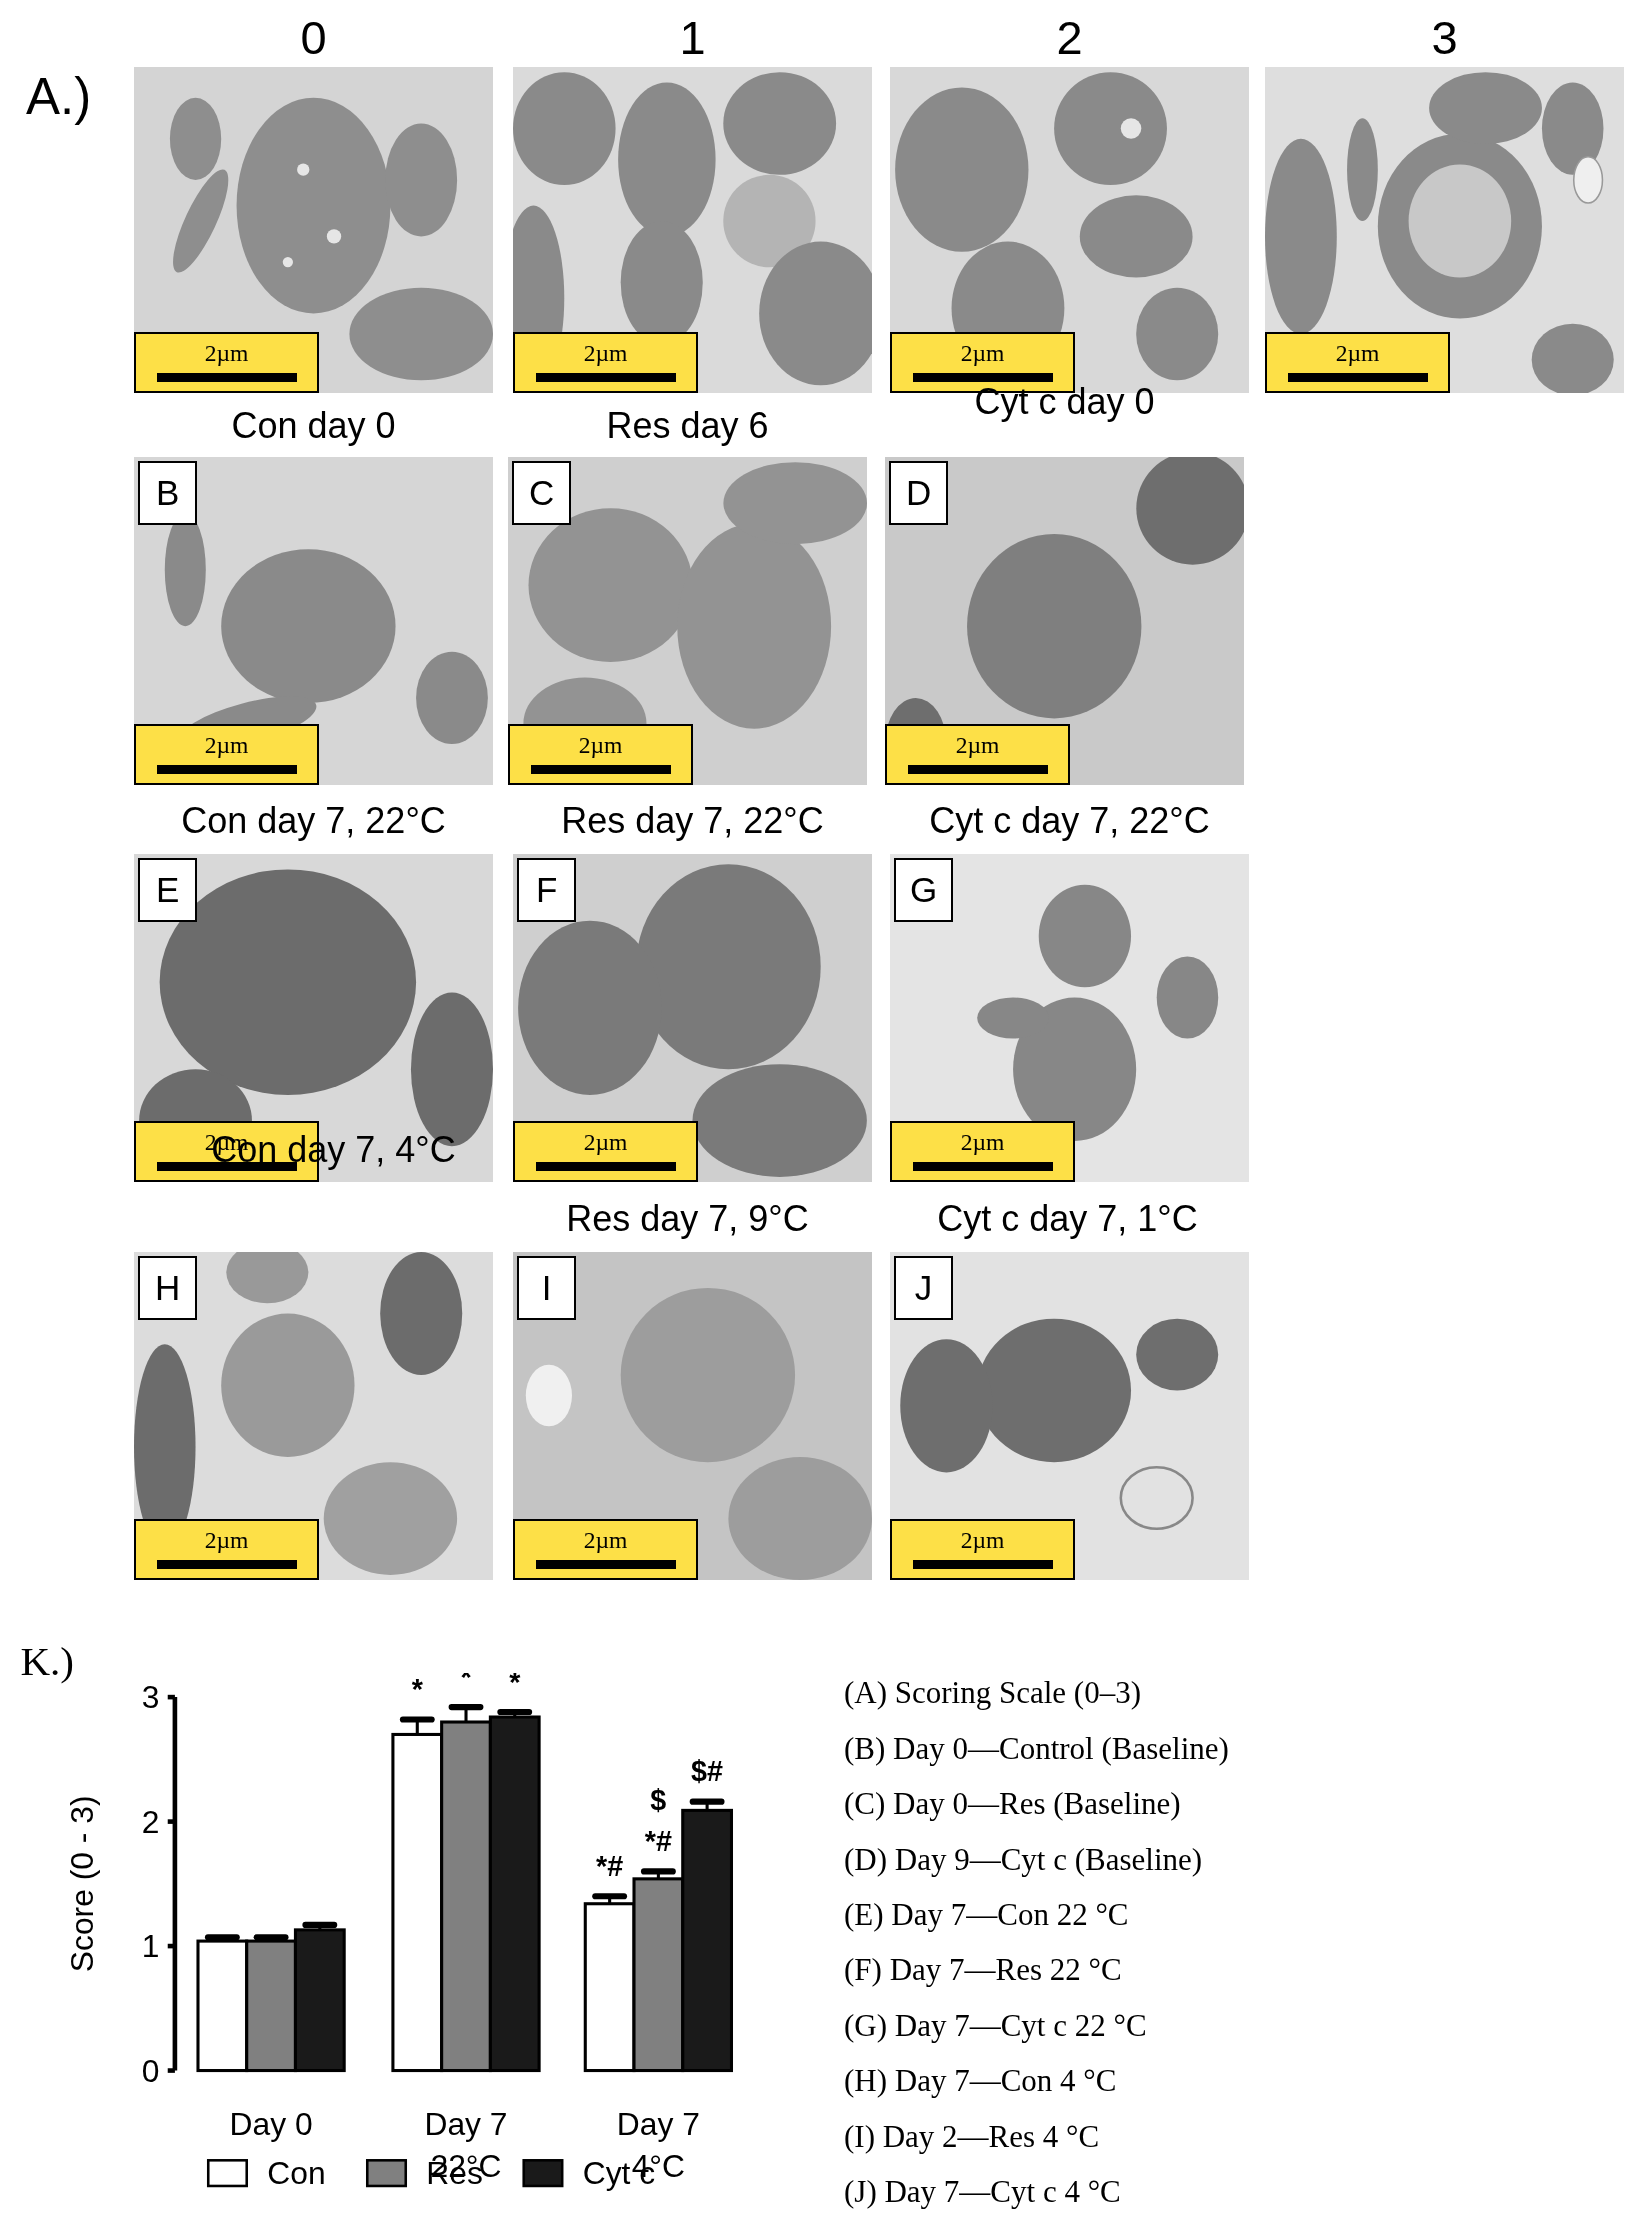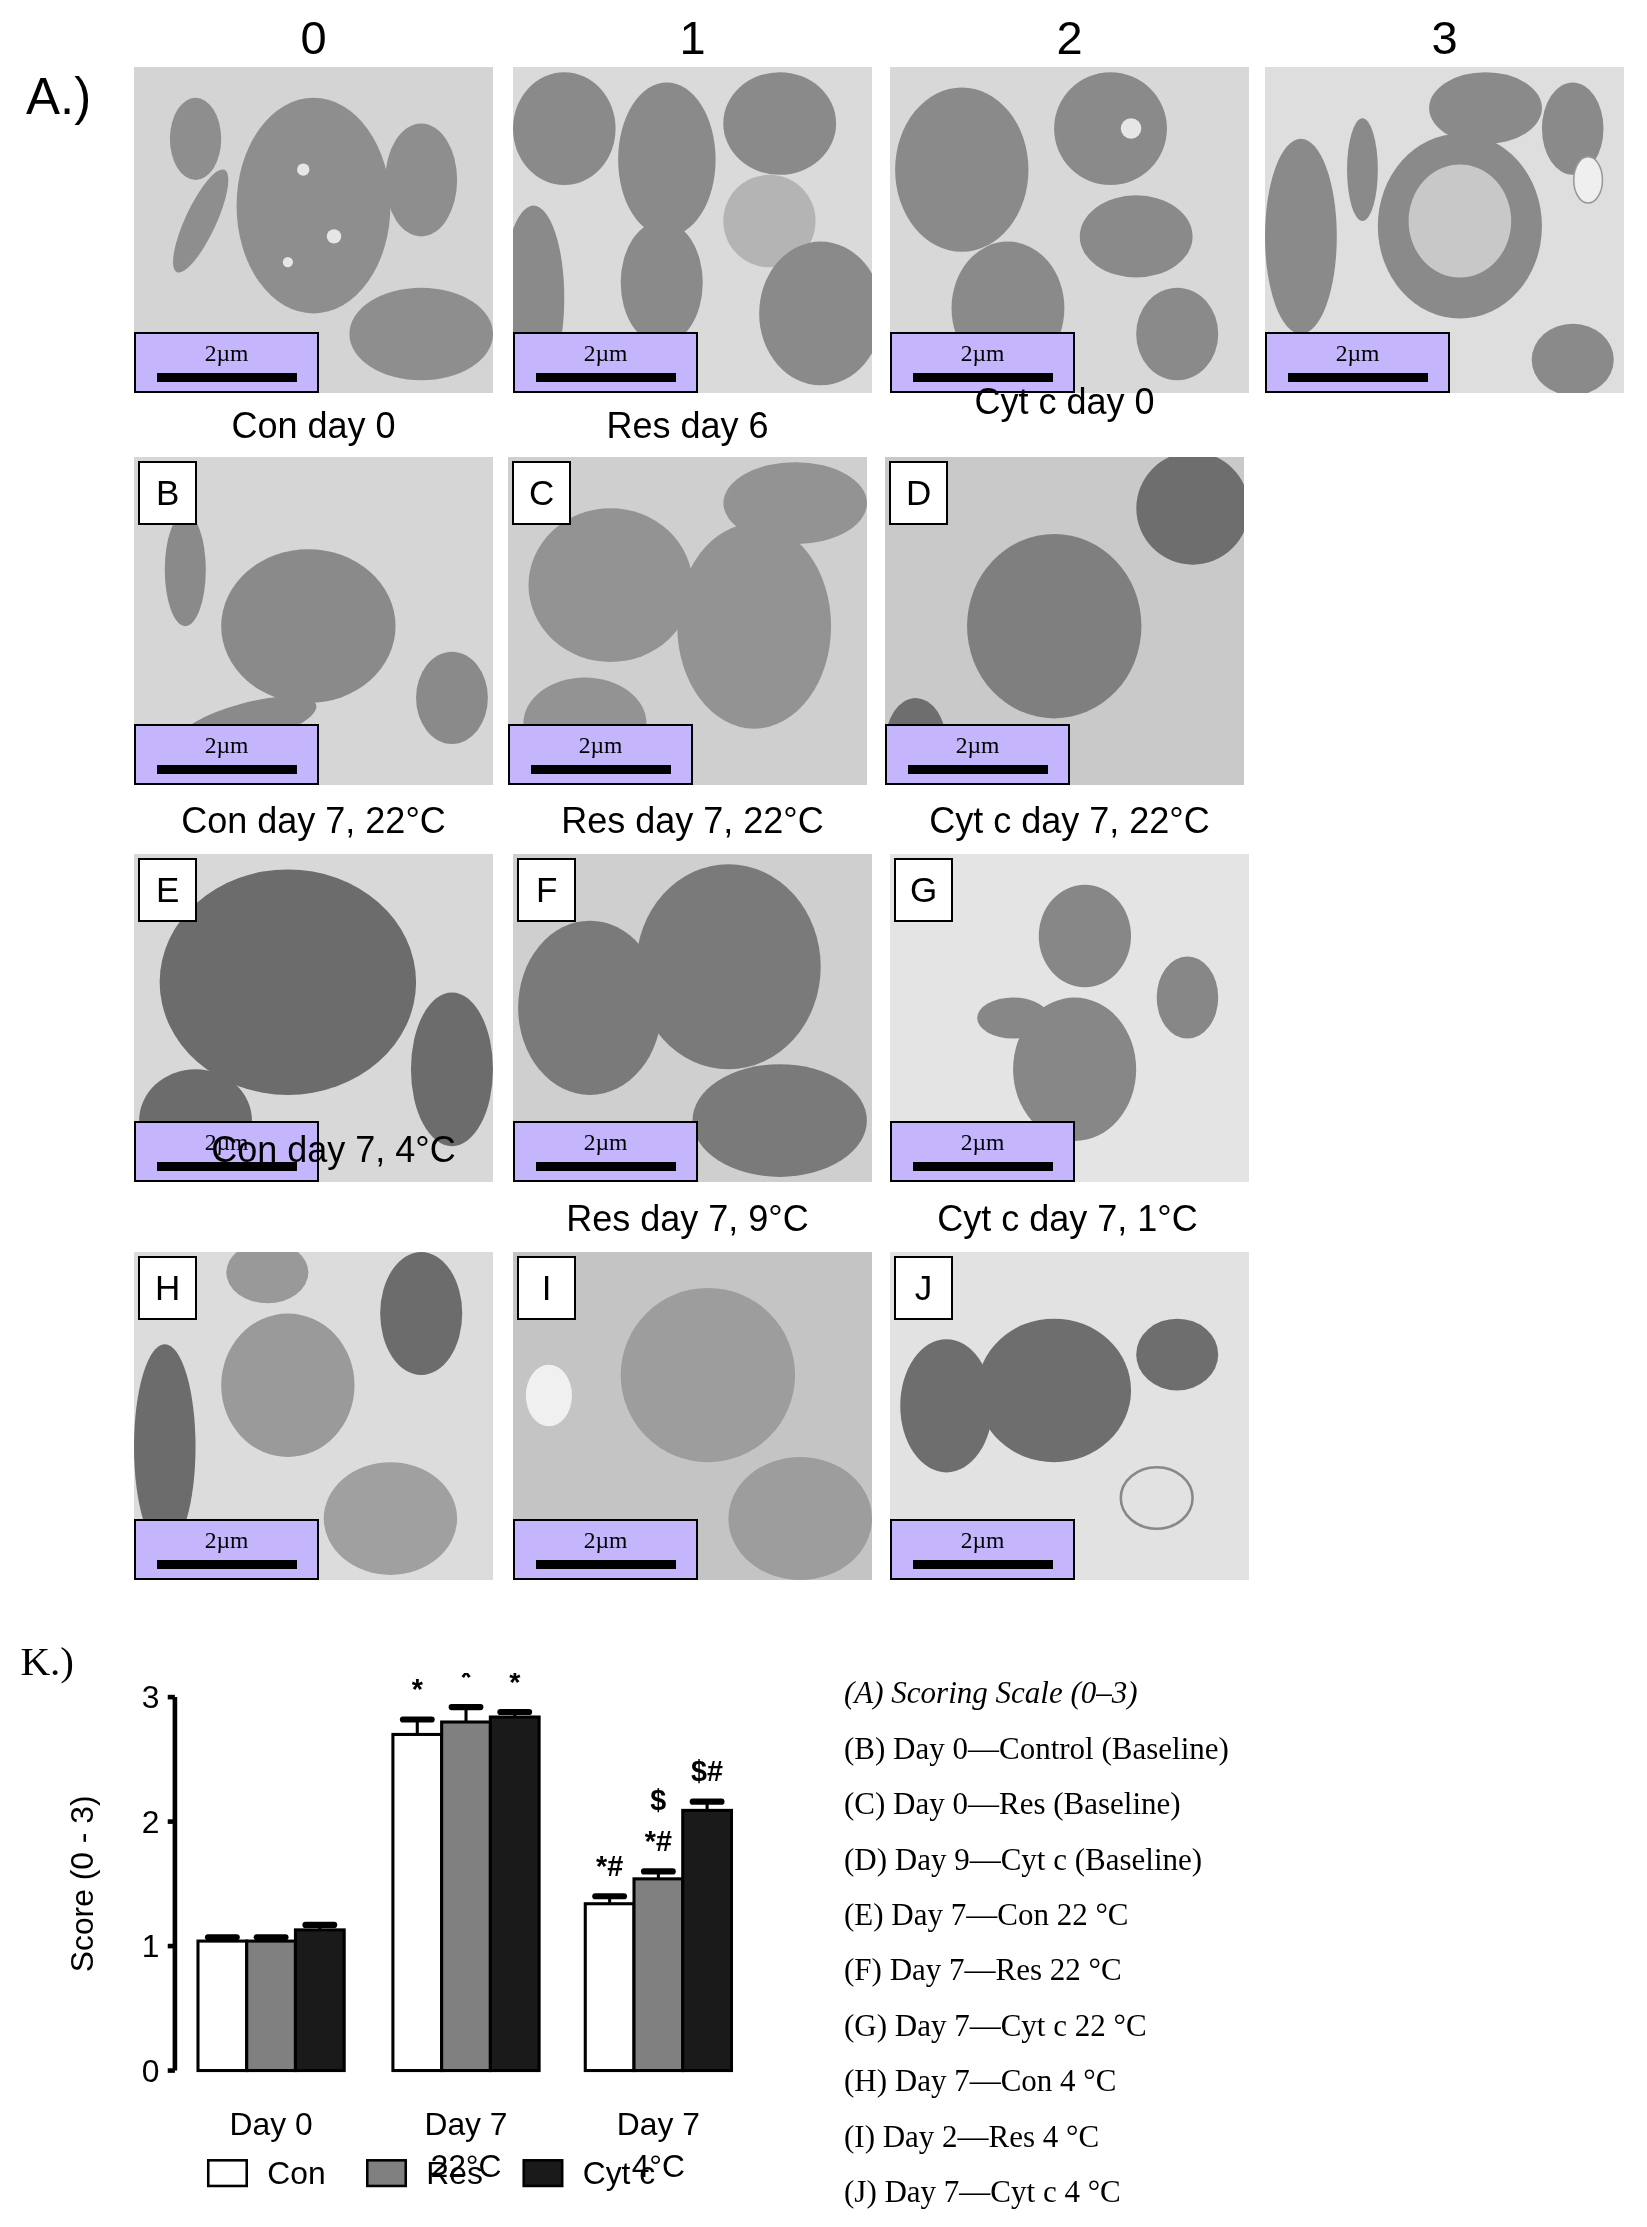--- a/index.html
+++ b/index.html
@@ -1,21 +1,21 @@
 <!DOCTYPE html>
 <html style="font-size:8.2px"><head>
 <meta charset="utf-8">
 <style>
   html, body { margin:0; padding:0; background:#ffffff; }
   body { width:1648px; height:2227px; position:relative; overflow:hidden; font-family:"Liberation Sans", sans-serif; color:#000; }
   .colnum { position:absolute; top:10.3px; width:359px; text-align:center; font-size:47px; font-family:"Liberation Sans", sans-serif; }
   .panel-letter-big { position:absolute; font-size:51px; font-family:"Liberation Sans", sans-serif; }
   .micro { position:absolute; width:359px; height:328px; overflow:hidden; background:#c9c9c9; }
   .micro svg { width:100%; height:100%; display:block; }
-  .scalebox { position:absolute; left:0; bottom:0; width:185px; height:61px; background:#c4b5fd; border:2.6px solid #000; box-sizing:border-box; }
+  .scalebox { position:absolute; left:0; bottom:0; width:185px; height:61px; background:#fde047; border:2.6px solid #000; box-sizing:border-box; }
   .scalebox .txt { position:absolute; top:6.2px; width:100%; text-align:center; font-family:"Liberation Serif", serif; font-size:23.6px; }
   .scalebox .bar { position:absolute; left:20.5px; right:20.5px; bottom:9.2px; height:9.2px; background:#000; }
   .tag { position:absolute; left:4.1px; top:4.1px; width:59px; height:64px; background:#fff; border:2.6px solid #000; box-sizing:border-box; display:flex; align-items:center; justify-content:center; font-size:35px; }
   .rowlabel { position:absolute; width:359px; text-align:center; font-size:36px; white-space:nowrap; }
   .klabel { position:absolute; left:20.5px; top:1637px; font-family:"Liberation Serif", serif; font-size:41px; }
   .legend-text { position:absolute; left:844px; font-family:"Liberation Serif", serif; font-size:31px; white-space:nowrap; }
   .chart { position:absolute; left:31px; top:1673px; width:770px; height:554px; }
   .chart svg text { font-family:"Liberation Sans", sans-serif; }
 </style>
 </head>
@@ -275,21 +275,21 @@
       <rect x="345" y="950" width="75" height="50" fill="#ffffff" stroke="#000" stroke-width="5"></rect>
       <text x="460" y="996" font-size="62">Con</text>
       <rect x="655" y="950" width="75" height="50" fill="#808080" stroke="#000" stroke-width="5"></rect>
       <text x="770" y="996" font-size="62">Res</text>
       <rect x="960" y="950" width="75" height="50" fill="#1a1a1a" stroke="#000" stroke-width="5"></rect>
       <text x="1075" y="996" font-size="62">Cyt c</text>
     </svg>
 </div>
 
 <div id="legend-list">
-  <div class="legend-text" style="top:1675px;font-style:italic;">(A) Scoring Scale (0–3)</div>
+  <div class="legend-text" style="top:1675px;">(A) Scoring Scale (0–3)</div>
   <div class="legend-text" style="top:1731px;">(B) Day 0—Control (Baseline)</div>
   <div class="legend-text" style="top:1786px;">(C) Day 0—Res (Baseline)</div>
   <div class="legend-text" style="top:1842px;">(D) Day 9—Cyt c (Baseline)</div>
   <div class="legend-text" style="top:1897px;">(E) Day 7—Con 22 °C</div>
   <div class="legend-text" style="top:1952px;">(F) Day 7—Res 22 °C</div>
   <div class="legend-text" style="top:2008px;">(G) Day 7—Cyt c 22 °C</div>
   <div class="legend-text" style="top:2063px;">(H) Day 7—Con 4 °C</div>
   <div class="legend-text" style="top:2119px;">(I) Day 2—Res 4 °C</div>
   <div class="legend-text" style="top:2174px;">(J) Day 7—Cyt c 4 °C</div>
 </div>

